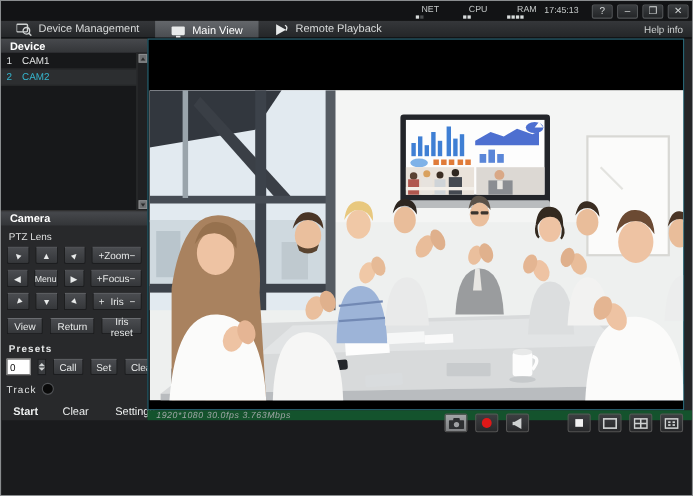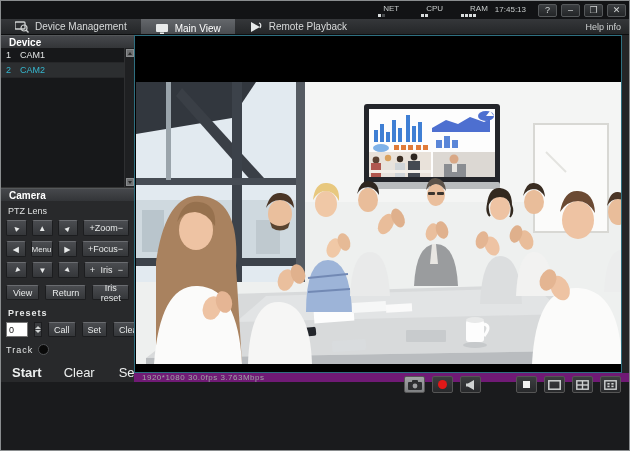--- a/index.html
+++ b/index.html
@@ -67,32 +67,32 @@
                   font-family:"Liberation Sans",sans-serif; }
   .spinner { width:10px; height:15px; background:#3a3c3f; border:1px solid #1c1d1f; display:flex; flex-direction:column;
              align-items:center; justify-content:center; gap:1px; }
   .spinner b { width:0; height:0; border-left:3px solid transparent; border-right:3px solid transparent; }
   .spin-up { border-bottom:3px solid #cfd2d2; } .spin-down { border-top:3px solid #cfd2d2; }
   .preset-row .btn { height:15px; padding:0 5px; }
   .track-row { display:flex; align-items:center; gap:5px; margin-top:7px; }
   .track-lbl { font-size:9px; letter-spacing:1px; }
   .track-dot { width:11px; height:11px; border-radius:50%; background:#0a0a0a; border:1px solid #515356; }
   .action-row { display:flex; align-items:center; margin-top:8px; gap:0; }
-  .txtbtn { font-size:13px; color:#eceeee; padding:2px 4px; cursor:default; }
+  .txtbtn { font-size:10px; color:#eceeee; padding:2px 4px; cursor:default; }
   .txtbtn.start { font-weight:bold; margin-left:2px; }
   .txtbtn.stop { margin-left:14px; }
   .txtbtn.settings { margin-left:16px; }
 
   
   .right-col { flex:1; display:flex; flex-direction:column; }
   .video-area { height:376px; background:#000; border:1px solid #2e6f80; margin-right:7px; position:relative; overflow:hidden; }
   .photo { position:absolute; left:1px; top:46px; width:486px; height:282px; }
 
   
-  .statusbar { flex:1; background:#701a75; display:flex; align-items:flex-end; position:relative; }
+  .statusbar { flex:1; background:#14532d; display:flex; align-items:flex-end; position:relative;font-style:italic; }
   .stream-info { color:#9fa6a6; font-size:8px; margin-left:8px; letter-spacing:0.5px; }
   .sb-buttons { position:absolute; right:8px; top:3px; display:flex; align-items:center; }
   .sb-btn { width:21px; height:17px; margin-left:7px; background:linear-gradient(#3c3e41,#28292b); border:1px solid #555;
             border-radius:2px; display:flex; align-items:center; justify-content:center; cursor:default; }
   .sb-btn.light { background:linear-gradient(#a2a4a6,#7e8082); }
   .sb-gap { width:28px; }
   .rec-dot { width:9px; height:9px; border-radius:50%; background:#e01818; }
   .stop-sq { width:7px; height:7px; background:#f2f2f2; }
 </style>
 </head>

